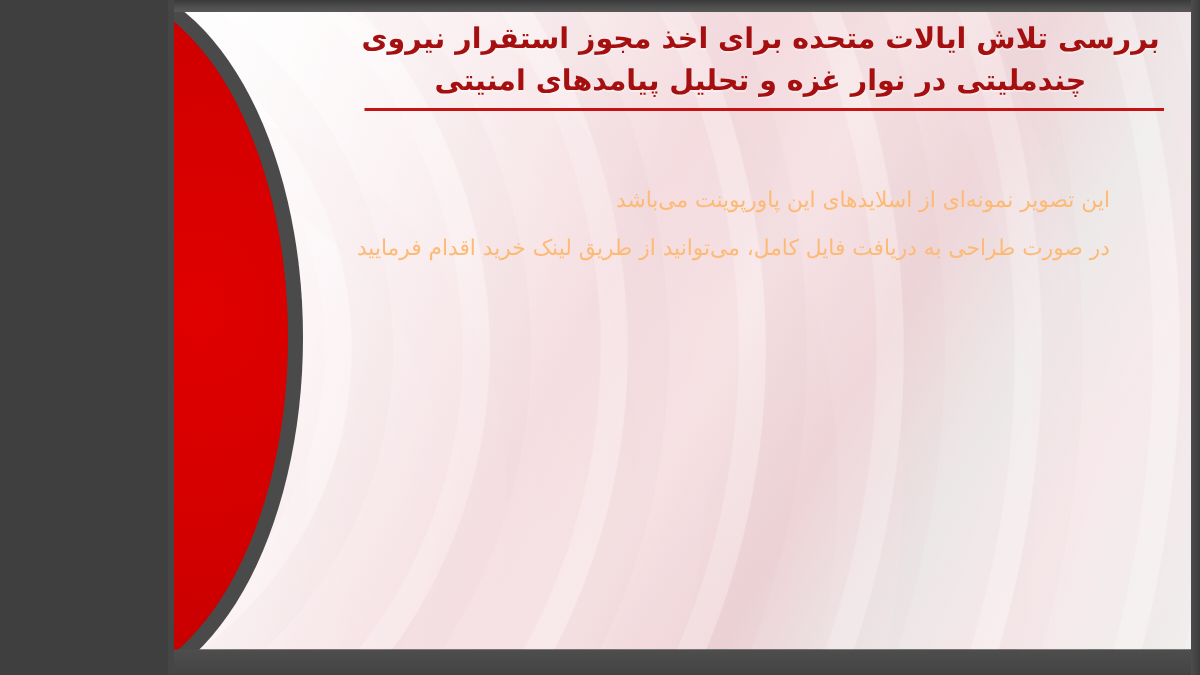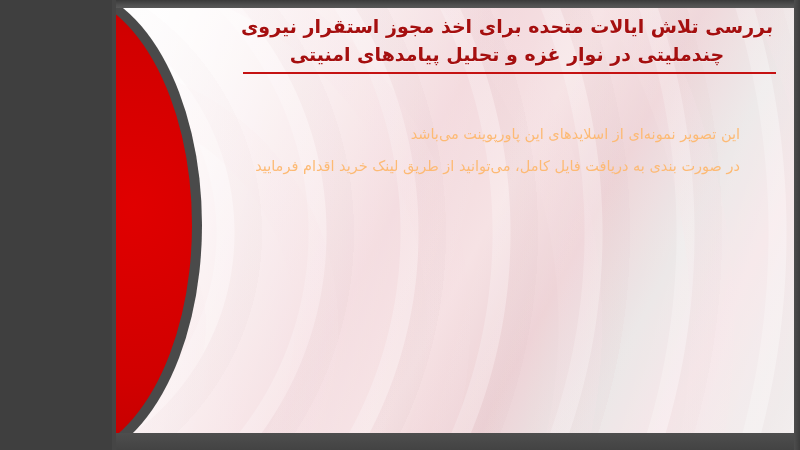--- a/index.html
+++ b/index.html
@@ -177,16 +177,16 @@
   <div class="frame-right"></div>
 
   <div class="title-block">
     <div class="title-line">بررسی تلاش ایالات متحده برای اخذ مجوز استقرار نیروی</div>
     <div class="title-line">چندملیتی در نوار غزه و تحلیل پیامدهای امنیتی</div>
   </div>
   <div class="title-rule"></div>
 
   <div class="body-block">
     <div class="body-line l1">این تصویر نمونه‌ای از اسلایدهای این پاورپوینت می‌باشد</div>
-    <div class="body-line l3">در صورت بندی به دریافت فایل کامل، می‌توانید از طریق لینک خرید اقدام فرمایید</div>
+    <div class="body-line l3">در صورت طراحی به دریافت فایل کامل، می‌توانید از طریق لینک خرید اقدام فرمایید</div>
   </div>
 
 </div>
 
 </body></html>

